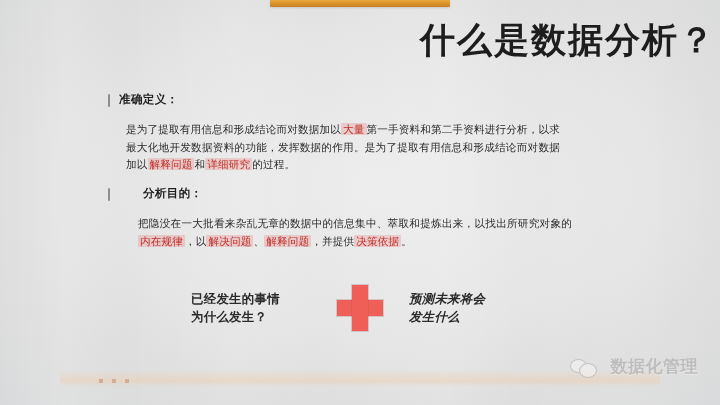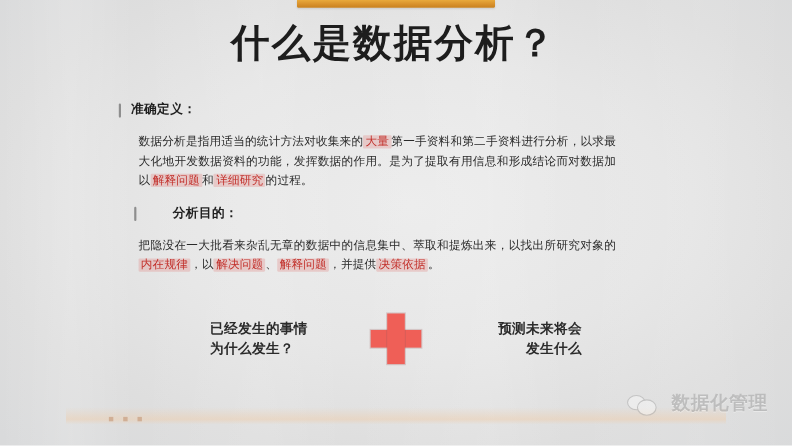--- a/index.html
+++ b/index.html
@@ -50,21 +50,21 @@
     border-radius: 0 0 1px 1px;
     box-shadow: 0 1px 2px rgba(0,0,0,0.12);
   }
 
   
   .title {
     position: absolute;
     left: 0;
     top: 18px;
     width: 716px;
-    text-align: center;
+    text-align: right;
     font-size: 35px;
     line-height: 44px;
     letter-spacing: 2px;
     color: #1d1d1d;
     font-weight: 700;
     font-family: "DejaVu Sans", "Liberation Sans", sans-serif;
   }
 
   
   .section-head {
@@ -100,22 +100,22 @@
   }
   .hl {
     color: #c22f2a;
     background: rgba(226,130,125,0.30);
     padding: 0 2px;
     border-radius: 1px;
   }
 
   #sec1-head { left: 108px; top: 92px; }
   #sec1-para { left: 126px; top: 121px; width: 434px; }
-  #sec2-head { left: 122px; top: 186px; gap: 33px; }
-  #sec2-para { left: 126px; top: 215px; width: 434px; }
+  #sec2-head { left: 108px; top: 186px; gap: 33px; }
+  #sec2-para { left: 138px; top: 215px; width: 434px; }
 
   
   .compare {
     position: absolute;
     left: 188px;
     top: 279px;
     width: 344px;
     height: 58px;
     display: flex;
     align-items: center;
@@ -124,21 +124,21 @@
   }
   .cmp-text {
     font-size: 12.4px;
     line-height: 18px;
     color: #2b2b2b;
     font-weight: 700;
     letter-spacing: 0.3px;
     white-space: pre-line;
   }
   .cmp-left  { text-align: left; width: 120px; }
-  .cmp-right { text-align: right; width: 120px; }
+  .cmp-right { text-align: left; width: 120px; font-style: italic; }
 
   
   .plus-icon {
     position: relative;
     width: 46px;
     height: 46px;
     flex: 0 0 auto;
   }
   .plus-icon span {
     position: absolute;
@@ -228,21 +228,21 @@
   <div class="sheen"></div>
 
   <div class="top-bar"></div>
 
   <div class="title">什么是数据分析？</div>
 
   <div class="section-head" id="sec1-head">
     <span class="head-tick"></span>
     <span class="head-text">准确定义：</span>
   </div>
-  <div class="para" id="sec1-para"><span>数据分析是指用适当的统计方法对收集来的</span><span class="hl">大量</span><span>第一手资料和第二手资料进行分析，以求最大化地开发数据资料的功能，发挥数据的作用。是为了提取有用信息和形成结论而对数据加以</span><span class="hl">解释问题</span><span>和</span><span class="hl">详细研究</span><span>的过程。</span></div>
+  <div class="para" id="sec1-para"><span>是为了提取有用信息和形成结论而对数据加以</span><span class="hl">大量</span><span>第一手资料和第二手资料进行分析，以求最大化地开发数据资料的功能，发挥数据的作用。是为了提取有用信息和形成结论而对数据加以</span><span class="hl">解释问题</span><span>和</span><span class="hl">详细研究</span><span>的过程。</span></div>
 
   <div class="section-head" id="sec2-head">
     <span class="head-tick"></span>
     <span class="head-text">分析目的：</span>
   </div>
   <div class="para" id="sec2-para"><span>把隐没在一大批看来杂乱无章的数据中的信息集中、萃取和提炼出来，以找出所研究对象的</span><span class="hl">内在规律</span><span>，以</span><span class="hl">解决问题</span><span>、</span><span class="hl">解释问题</span><span>，并提供</span><span class="hl">决策依据</span><span>。</span></div>
 
   <div class="compare">
     <div class="cmp-text cmp-left">已经发生的事情
 为什么发生？</div>

